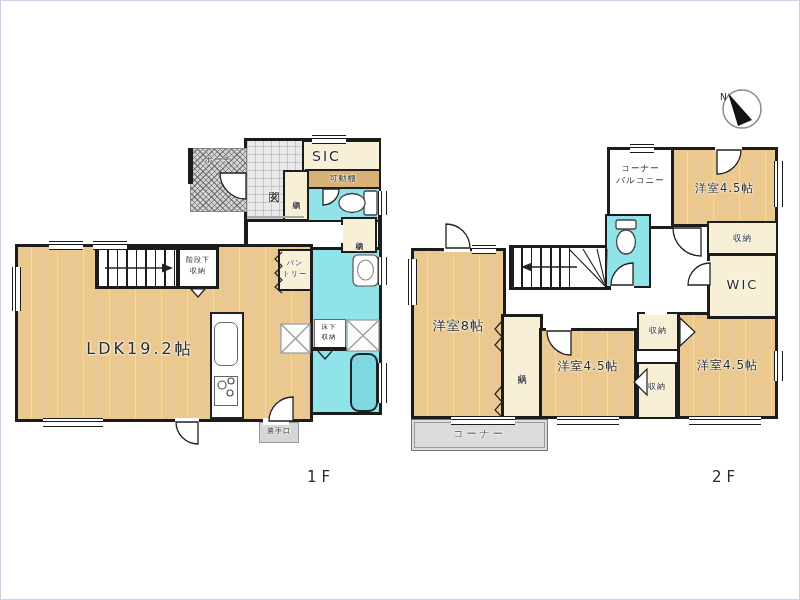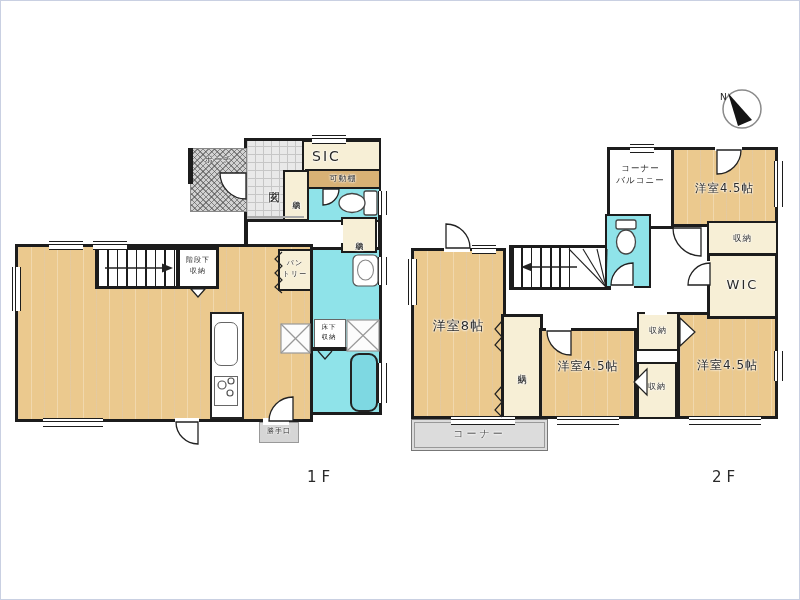--- a/index.html
+++ b/index.html
@@ -77,20 +77,21 @@
   <div class="lbl" style="left:191px;top:153px;width:53px;height:12px;font-size:8px;">ポーチ</div>
   <div class="lbl vert" style="left:264px;top:160px;width:16px;height:44px;font-size:11px;">玄関</div>
   <div class="lbl" style="left:288px;top:141px;width:75px;height:28px;font-size:14px;letter-spacing:2px;">SIC</div>
   <div class="lbl" style="left:306px;top:171px;width:72px;height:14px;font-size:8px;">可動棚</div>
   <div class="lbl vert" style="left:286px;top:175px;width:18px;height:38px;font-size:8px;">収納</div>
   <div class="lbl vert" style="left:350px;top:221px;width:16px;height:28px;font-size:8px;">収納</div>
   <div class="lbl" style="left:280px;top:257px;width:28px;height:11px;font-size:7px;">パン</div>
   <div class="lbl" style="left:280px;top:268px;width:28px;height:11px;font-size:7px;">トリー</div>
   <div class="lbl" style="left:179px;top:254px;width:36px;height:11px;font-size:7px;">階段下</div>
   <div class="lbl" style="left:179px;top:265px;width:36px;height:11px;font-size:7px;">収納</div>
+  <div class="lbl" style="left:34px;top:338px;width:210px;height:20px;font-size:16px;letter-spacing:3px;">LDK19.2帖</div>
   <div class="lbl" style="left:314px;top:322px;width:28px;height:10px;font-size:6.5px;">床下</div>
   <div class="lbl" style="left:314px;top:332px;width:28px;height:10px;font-size:6.5px;">収納</div>
   <div class="lbl" style="left:258px;top:424px;width:40px;height:12px;font-size:7px;">勝手口</div>
   <div class="lbl" style="left:290px;top:466px;width:60px;height:22px;font-size:15px;letter-spacing:5px;">1F</div>
 
   <div class="room wood" style="left:410px;top:247px;width:95px;height:171px;z-index:3;"></div>
   <div class="room closet" style="left:500px;top:313px;width:42px;height:105px;"></div>
   <div class="room wood" style="left:538px;top:327px;width:98px;height:91px;"></div>
   <div class="room thin closet" style="left:636px;top:311px;width:42px;height:39px;"></div>
   <div class="room thin closet" style="left:636px;top:361px;width:40px;height:57px;"></div>

